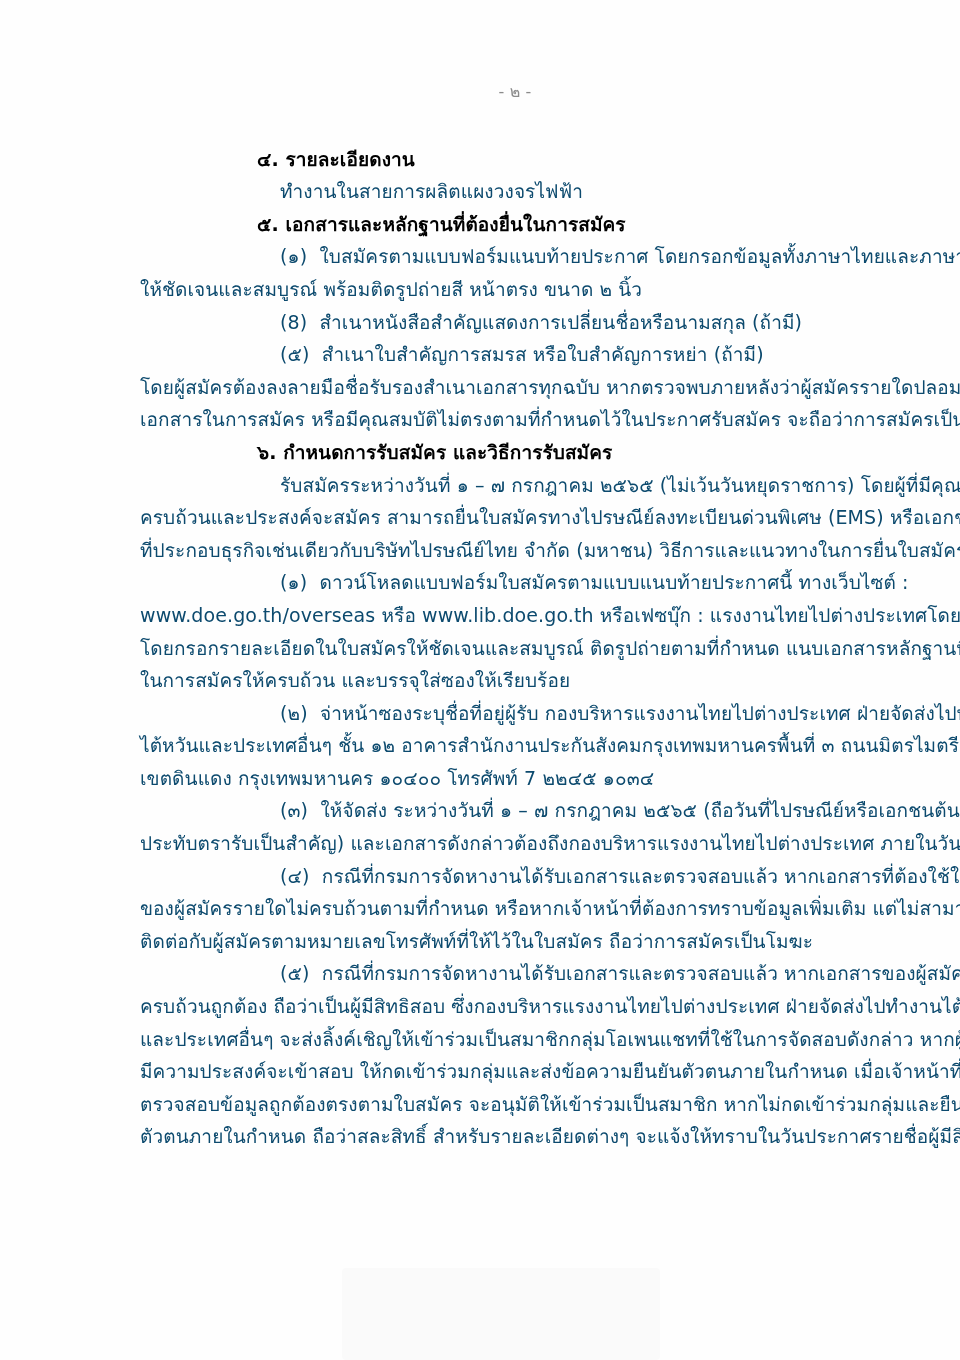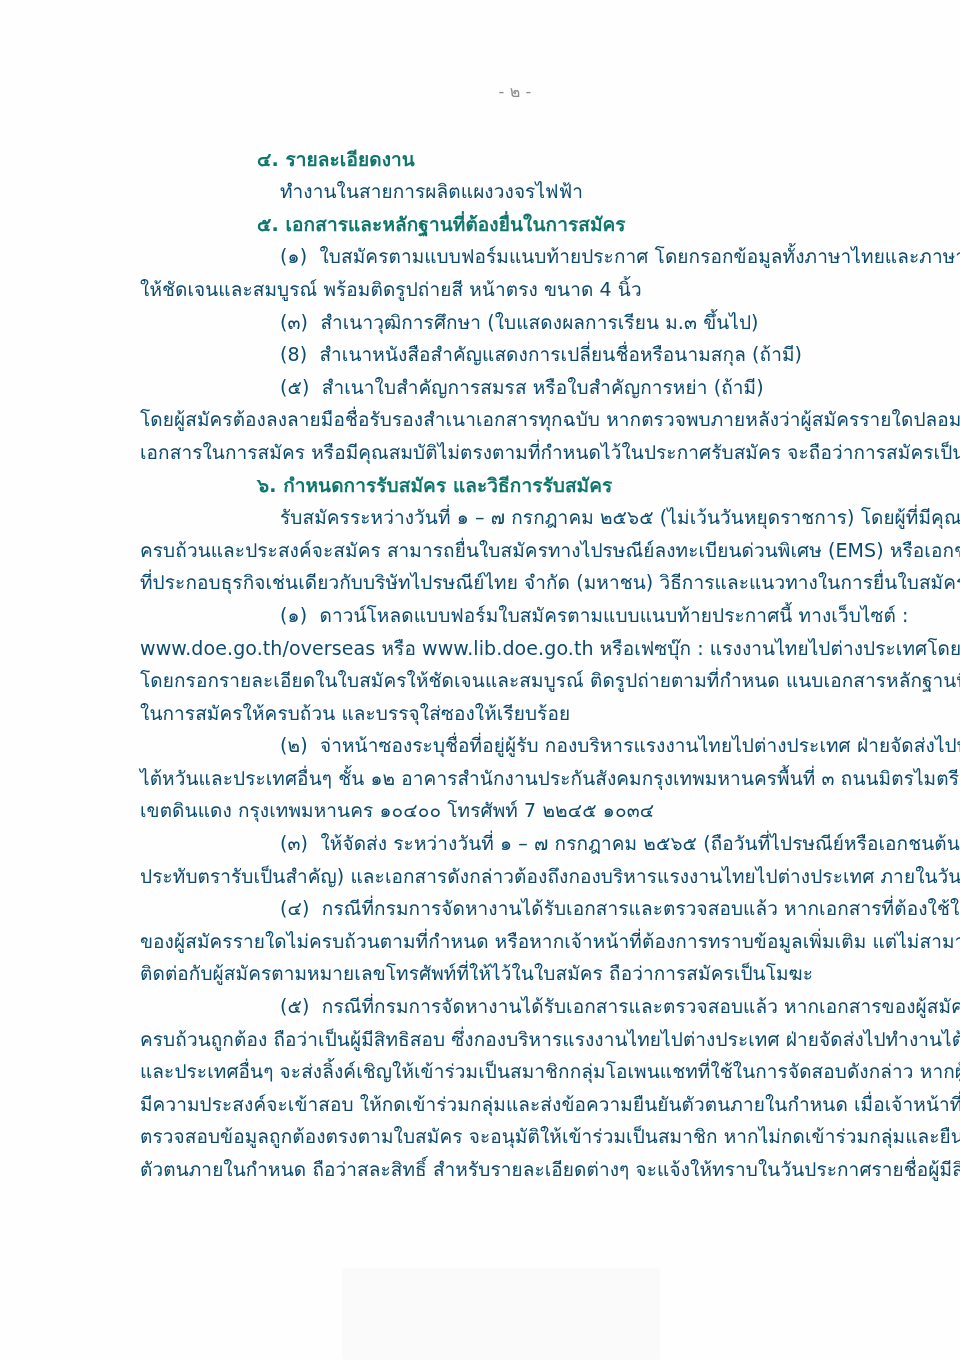--- a/index.html
+++ b/index.html
@@ -33,21 +33,21 @@
   .line.pagenum {
     text-align: center;
     white-space: normal;
     color: #8b8b8b;
     font-size: 16px;
     margin-bottom: 34px;
   }
 
   .line.heading {
     font-weight: bold;
-    color: #0f766e;
+    color: #000000;
     padding-left: 117px;
   }
 
   .line.indent { padding-left: 140px; }
   .line.flush  { padding-left: 0; }
 
   
   .scan-artifact {
     position: absolute;
     left: 342px;
@@ -62,22 +62,21 @@
 <body>
 
 <div class="page">
   <div class="doc-body">
     <div class="line pagenum">- ๒ -</div>
 
   <div class="line heading">๔. รายละเอียดงาน</div>
       <div class="line indent">ทำงานในสายการผลิตแผงวงจรไฟฟ้า</div>
       <div class="line heading">๕. เอกสารและหลักฐานที่ต้องยื่นในการสมัคร</div>
       <div class="line indent">(๑)  ใบสมัครตามแบบฟอร์มแนบท้ายประกาศ โดยกรอกข้อมูลทั้งภาษาไทยและภาษาอังกฤษ</div>
-      <div class="line flush">ให้ชัดเจนและสมบูรณ์ พร้อมติดรูปถ่ายสี หน้าตรง ขนาด 4 นิ้ว</div>
-      <div class="line indent">(๓)  สำเนาวุฒิการศึกษา (ใบแสดงผลการเรียน ม.๓ ขึ้นไป)</div>
+      <div class="line flush">ให้ชัดเจนและสมบูรณ์ พร้อมติดรูปถ่ายสี หน้าตรง ขนาด ๒ นิ้ว</div>
       <div class="line indent">(8)  สำเนาหนังสือสำคัญแสดงการเปลี่ยนชื่อหรือนามสกุล (ถ้ามี)</div>
       <div class="line indent">(๕)  สำเนาใบสำคัญการสมรส หรือใบสำคัญการหย่า (ถ้ามี)</div>
       <div class="line flush">โดยผู้สมัครต้องลงลายมือชื่อรับรองสำเนาเอกสารทุกฉบับ หากตรวจพบภายหลังว่าผู้สมัครรายใดปลอมแปลง</div>
       <div class="line flush">เอกสารในการสมัคร หรือมีคุณสมบัติไม่ตรงตามที่กำหนดไว้ในประกาศรับสมัคร จะถือว่าการสมัครเป็นโมฆะ</div>
       <div class="line heading">๖. กำหนดการรับสมัคร และวิธีการรับสมัคร</div>
       <div class="line indent">รับสมัครระหว่างวันที่ ๑ – ๗ กรกฎาคม ๒๕๖๕ (ไม่เว้นวันหยุดราชการ) โดยผู้ที่มีคุณสมบัติ</div>
       <div class="line flush">ครบถ้วนและประสงค์จะสมัคร สามารถยื่นใบสมัครทางไปรษณีย์ลงทะเบียนด่วนพิเศษ (EMS) หรือเอกชนอื่น</div>
       <div class="line flush">ที่ประกอบธุรกิจเช่นเดียวกับบริษัทไปรษณีย์ไทย จำกัด (มหาชน) วิธีการและแนวทางในการยื่นใบสมัครมีดังนี้</div>
       <div class="line indent">(๑)  ดาวน์โหลดแบบฟอร์มใบสมัครตามแบบแนบท้ายประกาศนี้ ทางเว็บไซต์ :</div>
       <div class="line flush">www.doe.go.th/overseas หรือ www.lib.doe.go.th หรือเฟซบุ๊ก : แรงงานไทยไปต่างประเทศโดยรัฐจัดส่ง</div>

